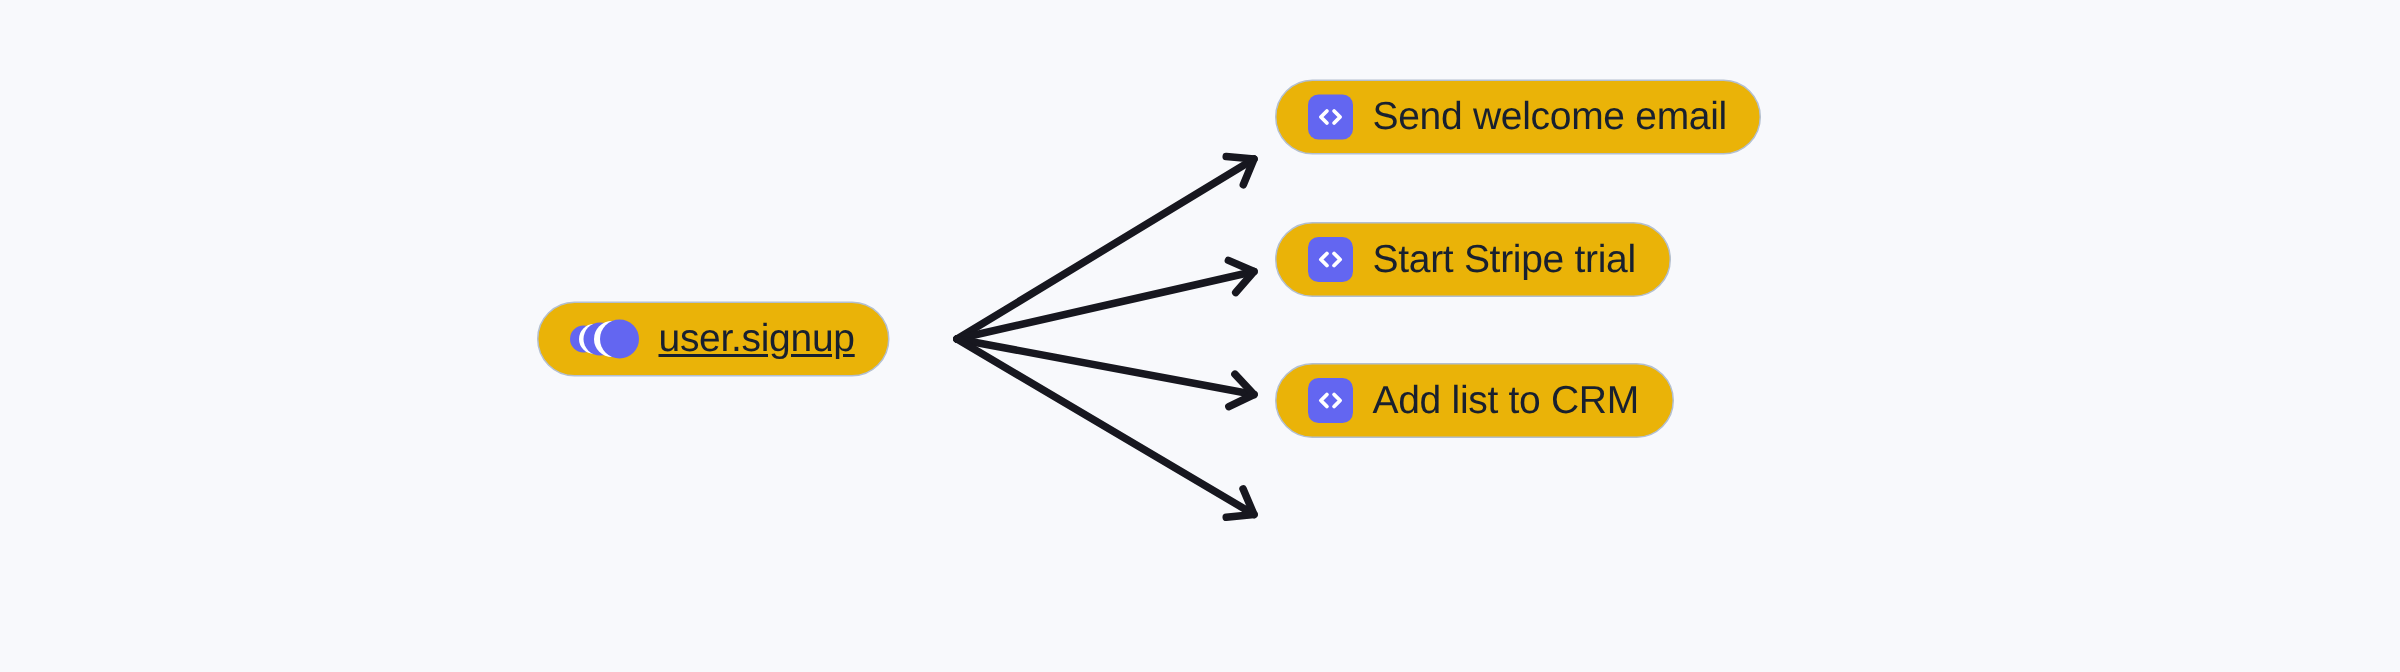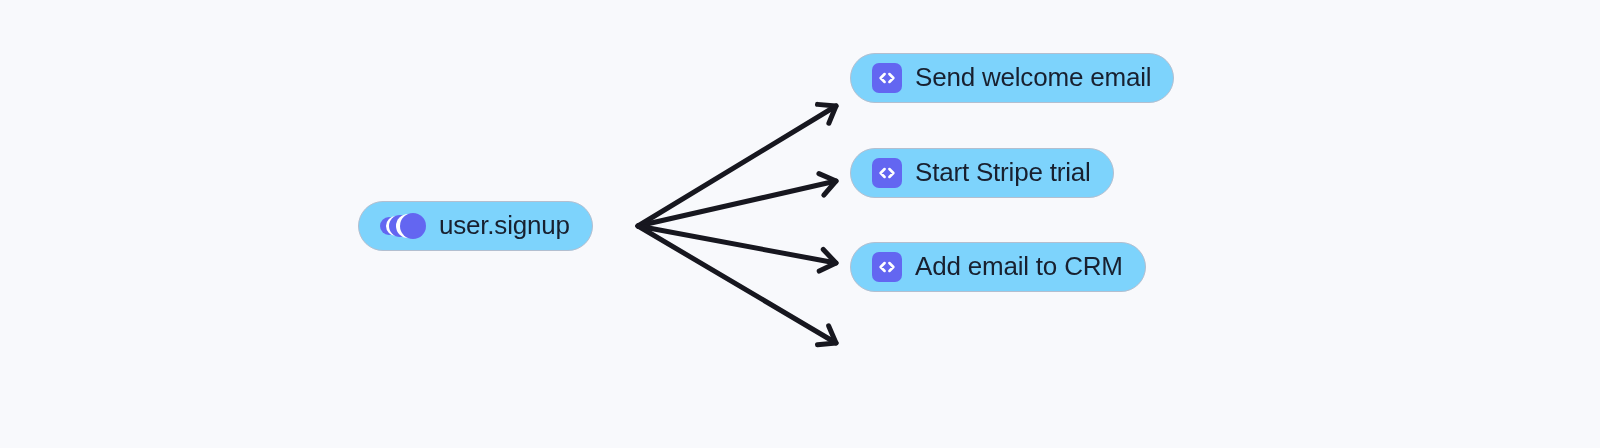--- a/index.html
+++ b/index.html
@@ -16,21 +16,21 @@
     left: 0; top: 0;
     width: 1600px; height: 448px;
     pointer-events: none;
   }
   .node {
     position: absolute;
     display: inline-flex;
     align-items: center;
     height: 50px;
     box-sizing: border-box;
-    background: #7dd3fc;
+    background: #eab308;
     border: 1.5px solid #b3bfd0;
     border-radius: 26px;
     padding: 0 22px 0 21px;
     gap: 13px;
     color: #18202f;
     font-size: 26px;
     font-weight: 500;
     letter-spacing: -0.2px;
     white-space: nowrap;
   }
@@ -40,21 +40,21 @@
     height: 30px;
     border-radius: 7px;
     background: #6366f1;
     display: flex;
     align-items: center;
     justify-content: center;
     flex: 0 0 auto;
   }
   .event-glyph { flex: 0 0 auto; display: block; }
   
-  #node-source  { left: 358px; top: 201px; }
+  #node-source  { left: 358px; top: 201px; text-decoration: underline; }
   #node-t0 { left: 850px; top: 53px;  }
   #node-t1 { left: 850px; top: 148px; justify-content: space-between; }
   #node-t2 { left: 850px; top: 242px; }
   #node-t3 { left: 850px; top: 335px; }
 </style>
 </head>
 <body>
 
 <div class="canvas">
 
@@ -98,17 +98,17 @@
     </span>
     <span class="node-label">Start Stripe trial</span>
   </div>
 
   <div class="node" id="node-t2">
     <span class="code-badge">
       <svg width="24" height="24" viewBox="0 0 30 30" xmlns="http://www.w3.org/2000/svg">
         <path d="M12 10 L7 15 L12 20 M18 10 L23 15 L18 20" fill="none" stroke="#ffffff" stroke-width="3.2" stroke-linecap="round" stroke-linejoin="round"></path>
       </svg>
     </span>
-    <span class="node-label">Add email to CRM</span>
+    <span class="node-label">Add list to CRM</span>
   </div>
 
 
 </div>
 
 </body></html>

